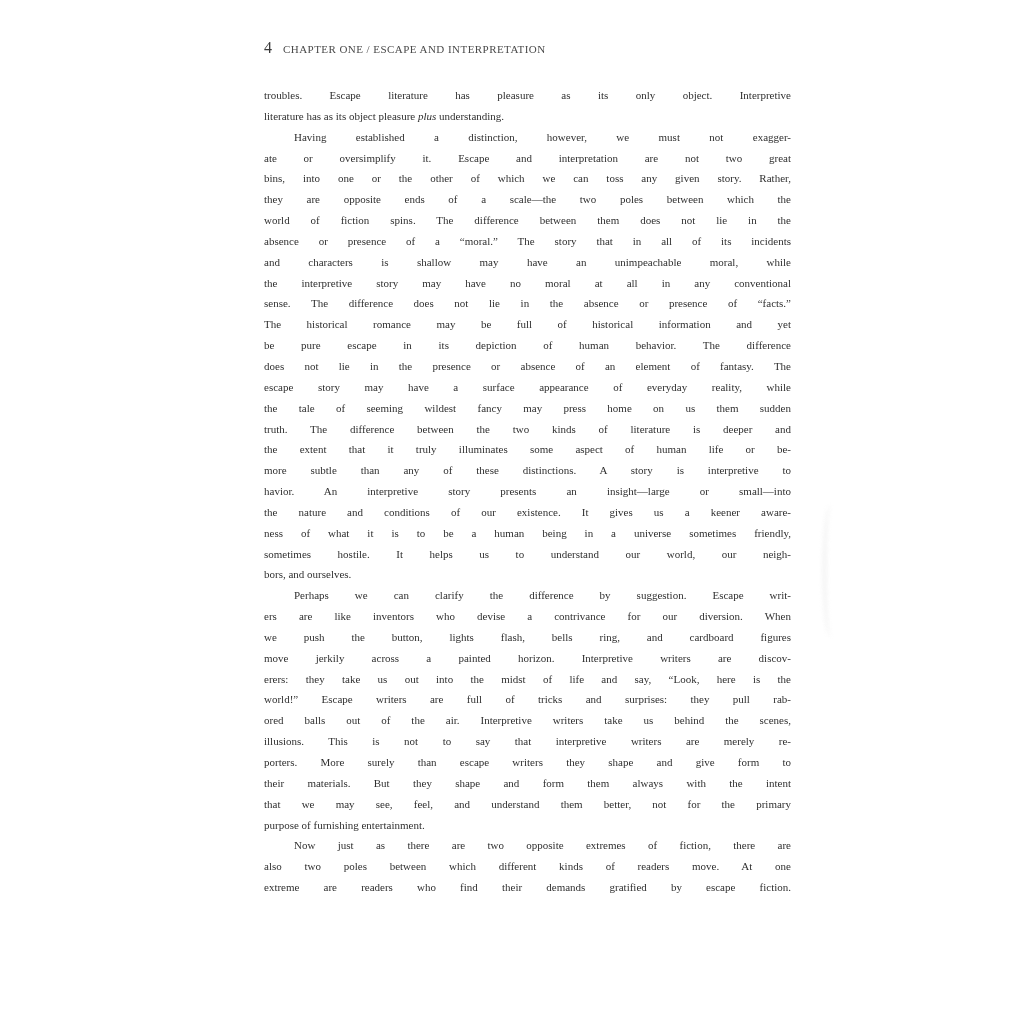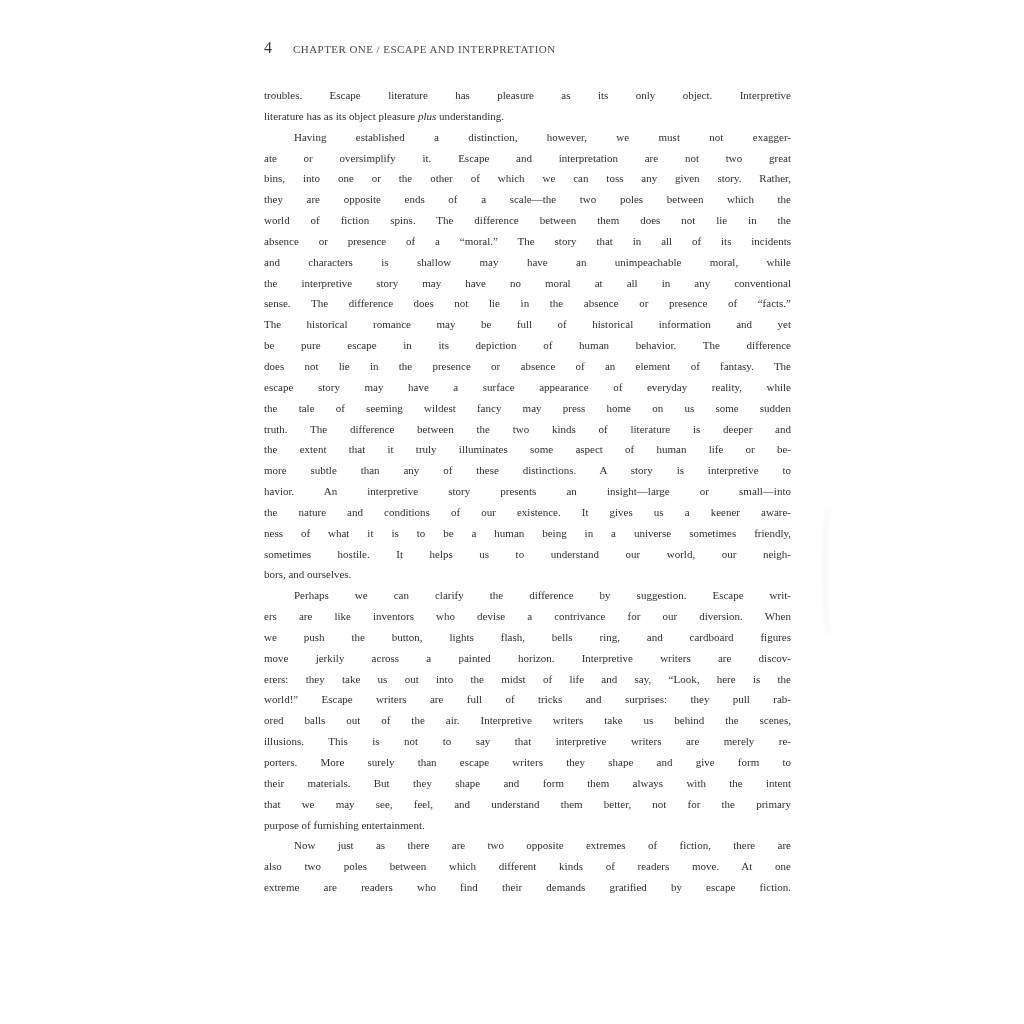--- a/index.html
+++ b/index.html
@@ -23,21 +23,21 @@
     align-items: baseline;
     color: #3e3e3e;
   }
   .pagenum {
     font-size: 16px;
     color: #3a3a3a;
   }
   .runtitle {
     font-size: 11px;
     letter-spacing: 0.45px;
-    margin-left: 21px;
+    margin-left: 11px;
     color: #4a4a4a;
     white-space: nowrap;
   }
   .text-block {
     position: absolute;
     left: 264px;
     top: 85px;
     width: 527px;
     color: #303030;
     font-size: 11px;
@@ -87,21 +87,21 @@
       <div class="line">they are opposite ends of a scale—the two poles between which the</div>
       <div class="line">world of fiction spins. The difference between them does not lie in the</div>
       <div class="line">absence or presence of a “moral.” The story that in all of its incidents</div>
       <div class="line">and characters is shallow may have an unimpeachable moral, while</div>
       <div class="line">the interpretive story may have no moral at all in any conventional</div>
       <div class="line">sense. The difference does not lie in the absence or presence of “facts.”</div>
       <div class="line">The historical romance may be full of historical information and yet</div>
       <div class="line">be pure escape in its depiction of human behavior. The difference</div>
       <div class="line">does not lie in the presence or absence of an element of fantasy. The</div>
       <div class="line">escape story may have a surface appearance of everyday reality, while</div>
-      <div class="line">the tale of seeming wildest fancy may press home on us some sudden</div>
+      <div class="line">the tale of seeming wildest fancy may press home on us them sudden</div>
       <div class="line">truth. The difference between the two kinds of literature is deeper and</div>
       <div class="line">the extent that it truly illuminates some aspect of human life or be-</div>
       <div class="line">more subtle than any of these distinctions. A story is interpretive to</div>
       <div class="line">havior. An interpretive story presents an insight—large or small—into</div>
       <div class="line">the nature and conditions of our existence. It gives us a keener aware-</div>
       <div class="line">ness of what it is to be a human being in a universe sometimes friendly,</div>
       <div class="line">sometimes hostile. It helps us to understand our world, our neigh-</div>
       <div class="line end">bors, and ourselves.</div>
       <div class="line indent">Perhaps we can clarify the difference by suggestion. Escape writ-</div>
       <div class="line">ers are like inventors who devise a contrivance for our diversion. When</div>

